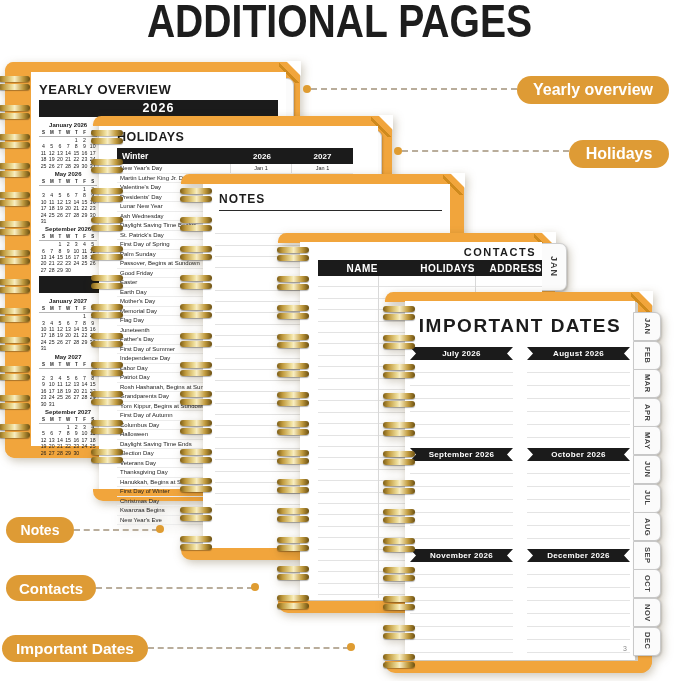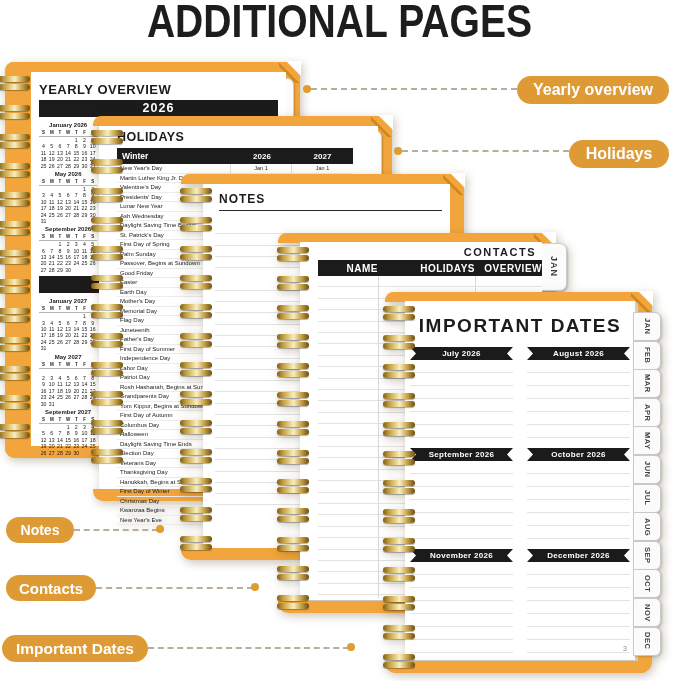--- a/index.html
+++ b/index.html
@@ -716,21 +716,21 @@
     <div class="cv cv-bottom"></div>
     <div class="fold-shade"></div>
     <div class="fold"></div>
     <div class="side-tab" style="left:263px;top:10px;height:46px;">JAN</div>
     <div class="page" style="left:22px;top:9px;right:13px;bottom:13px;">
       <div class="ct-title">CONTACTS</div>
       <div class="ct-table">
         <div class="ct-head">
           <span style="width:60px;">NAME</span>
           <span style="width:97px;">HOLIDAYS</span>
-          <span style="width:67px;">OVERVIEW</span>
+          <span style="width:67px;">ADDRESS</span>
         </div>
         <div class="ct-body">
           <div class="ct-div" style="left:60px;"></div>
           <div class="ct-div" style="left:157px;"></div>
         </div>
       </div>
     </div>
     <div class="spiral"></div>
   <div class="coil" style="left: -1px; top: 14px; z-index: 30;">
         <i></i>

